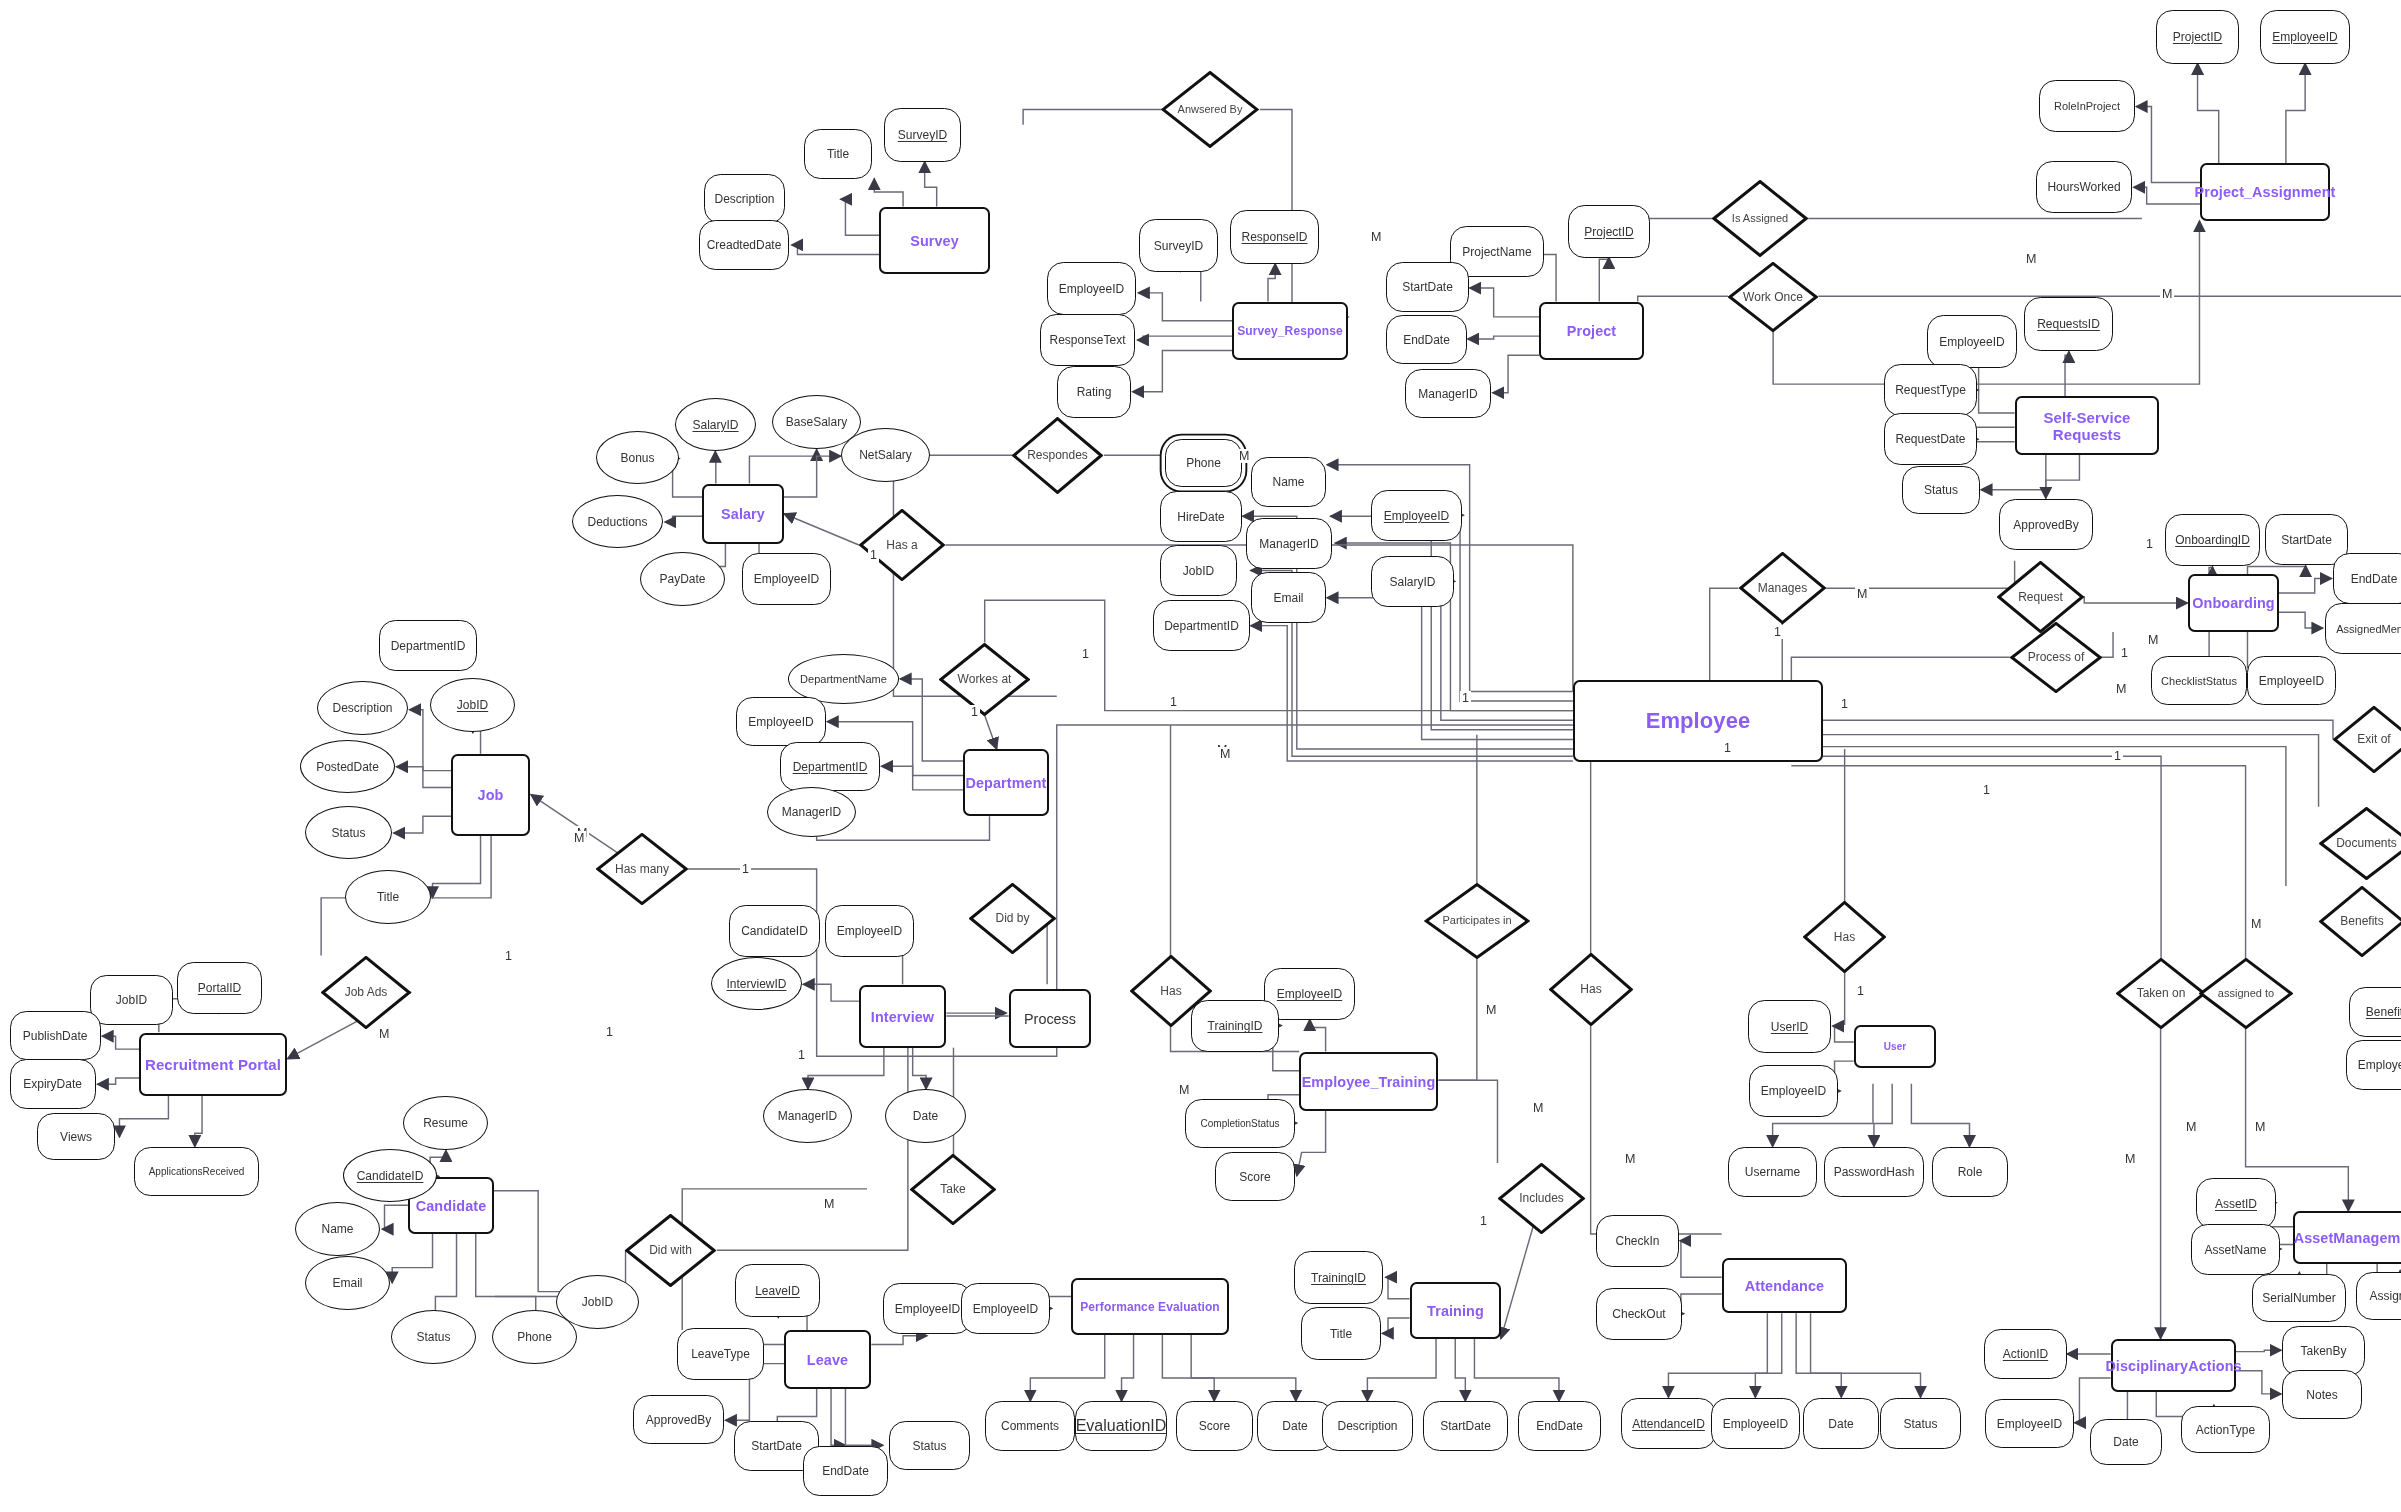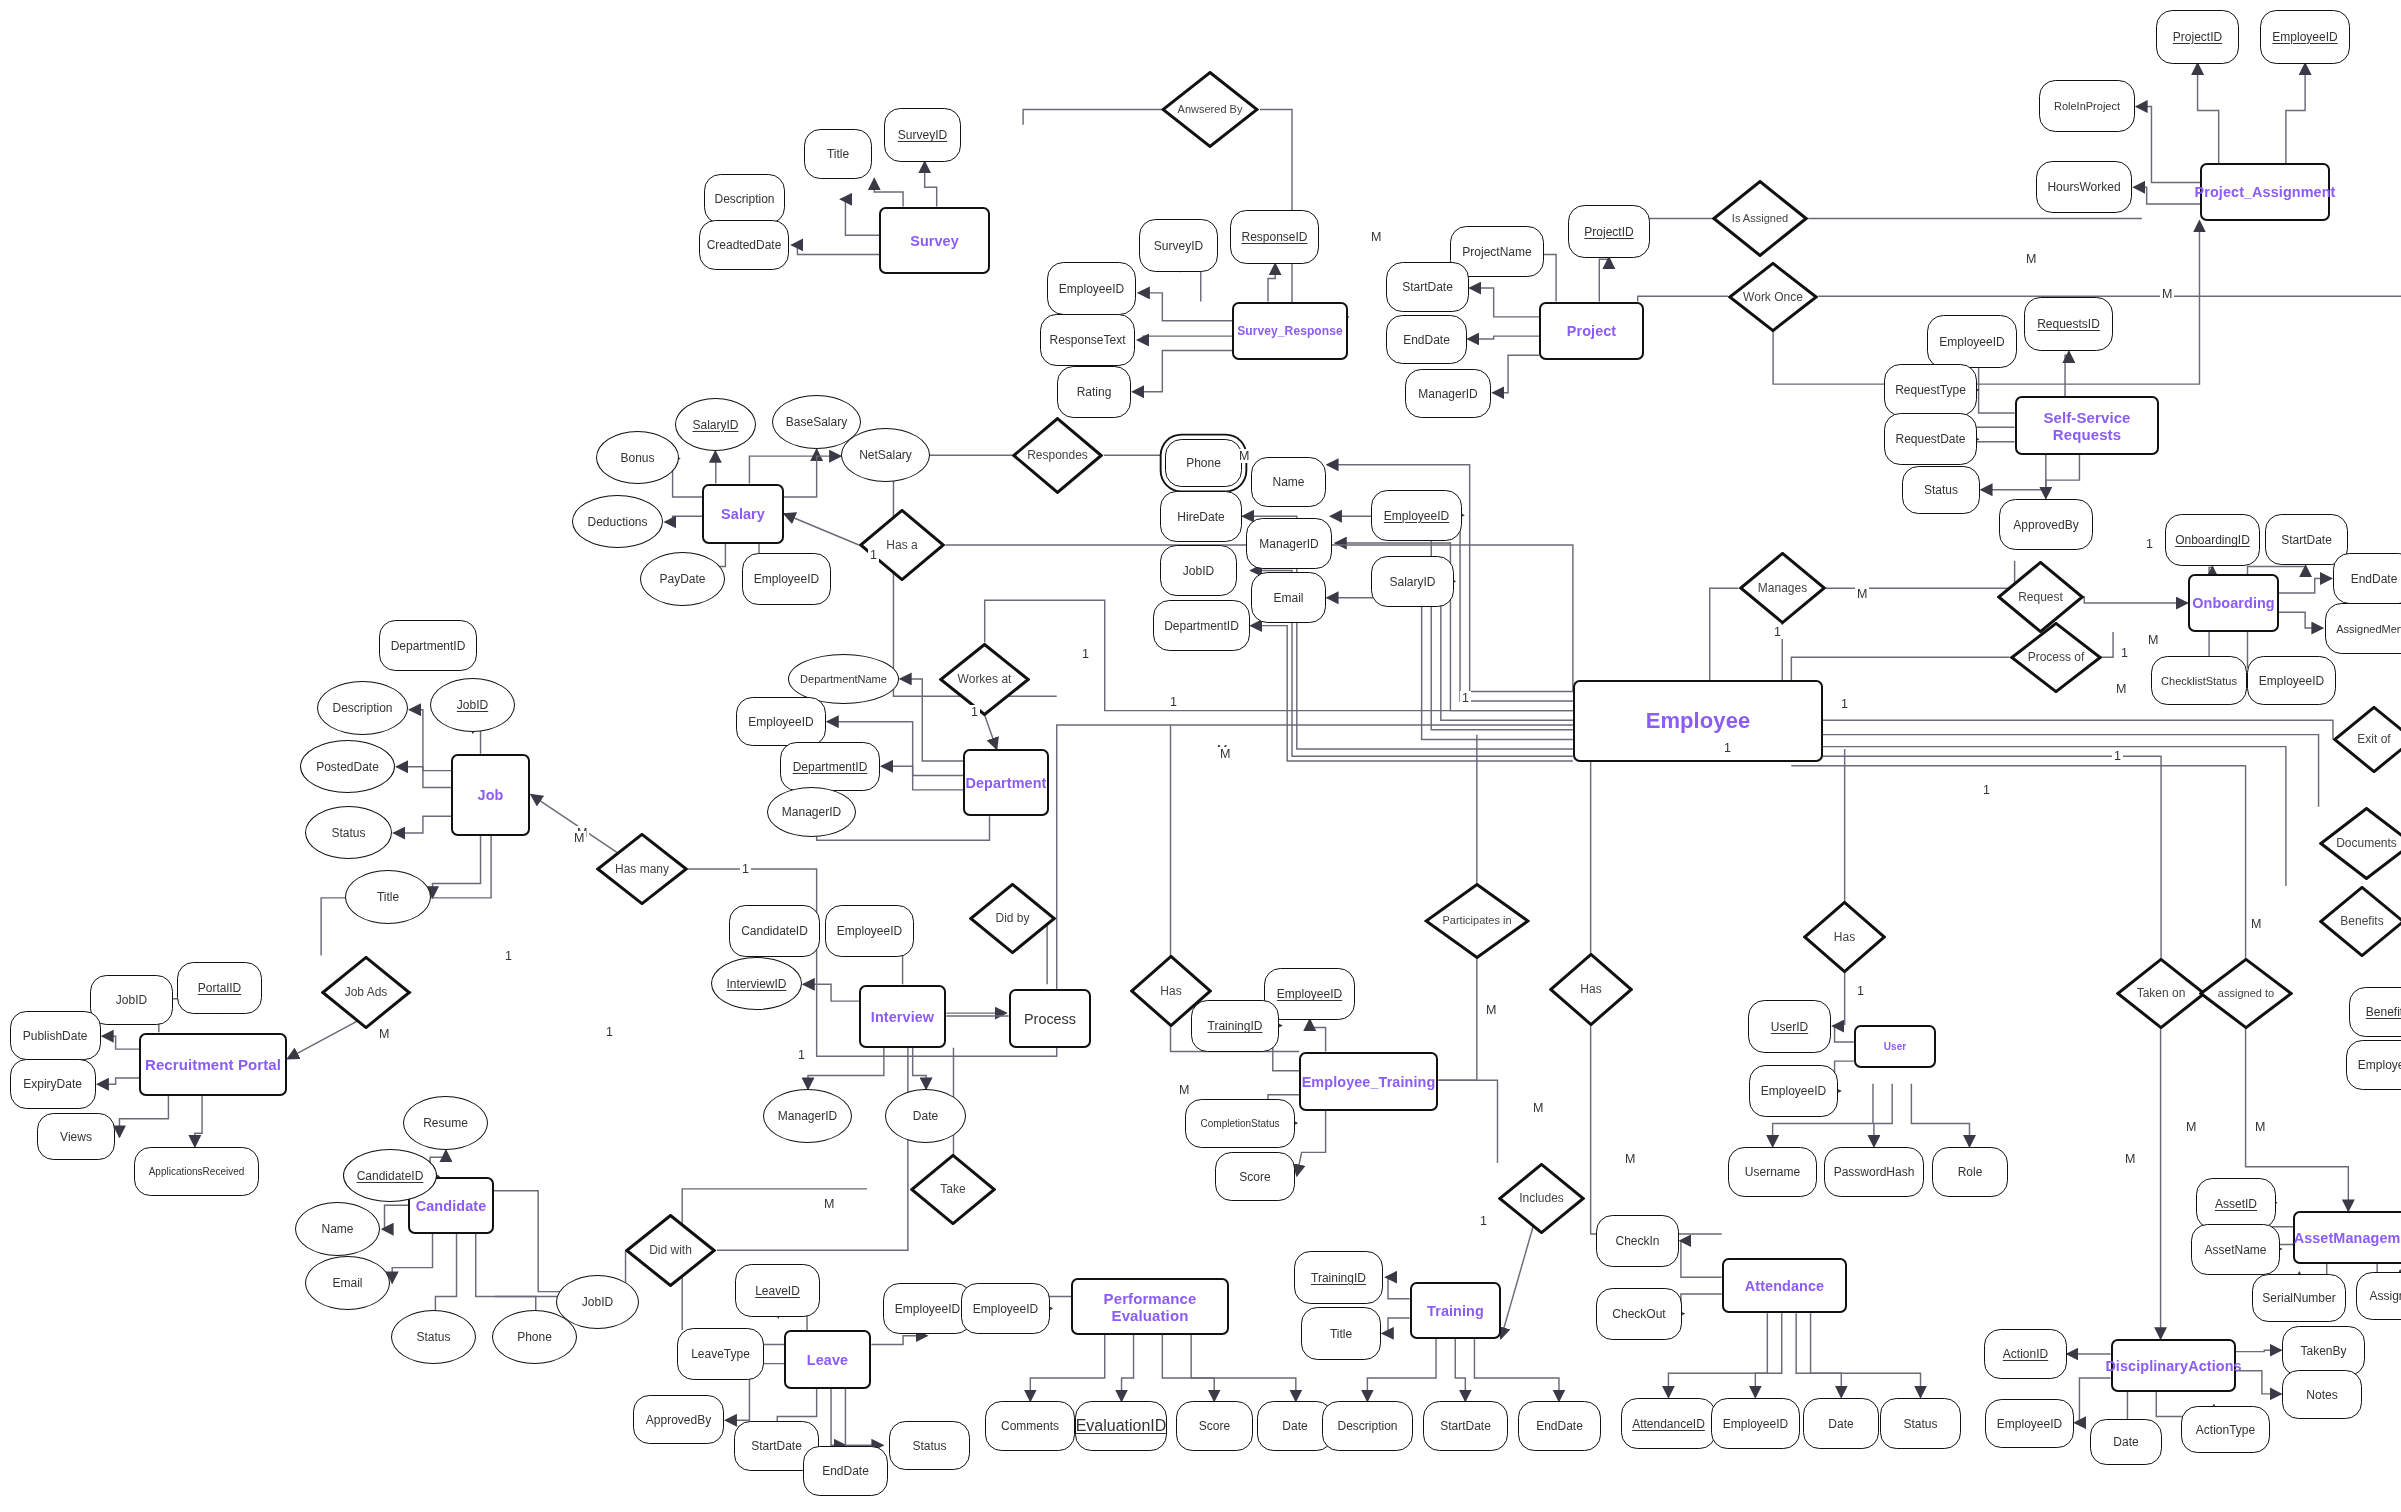--- a/index.html
+++ b/index.html
@@ -274,21 +274,21 @@
       <div class="node entity" style="left: 2293px; top: 1211px; width: 130px; height: 53px; font-size: 14.4px;">AssetManagement</div>
       <div class="node entity" style="left: 2111px; top: 1339px; width: 125px; height: 53px; font-size: 14.4px;">DisciplinaryActions</div>
       <div class="node entity" style="left: 963px; top: 749px; width: 86px; height: 67px; font-size: 14.4px;">Department</div>
       <div class="node entity" style="left: 702px; top: 484px; width: 82px; height: 60px; font-size: 14.4px;">Salary</div>
       <div class="node entity" style="left: 451px; top: 754px; width: 79px; height: 82px; font-size: 14.4px;">Job</div>
       <div class="node entity" style="left: 139px; top: 1033px; width: 148px; height: 63px; font-size: 15px;">Recruitment Portal</div>
       <div class="node entity" style="left: 408px; top: 1177px; width: 86px; height: 57px; font-size: 14.4px;">Candidate</div>
       <div class="node entity" style="left: 859px; top: 985px; width: 87px; height: 63px; font-size: 14.4px;">Interview</div>
       <div class="node plainbox" style="left: 1009px; top: 989px; width: 82px; height: 59px; font-size: 14.4px;">Process</div>
       <div class="node entity" style="left: 784px; top: 1330px; width: 87px; height: 59px; font-size: 14.4px;">Leave</div>
-      <div class="node entity" style="left: 1071px; top: 1278px; width: 158px; height: 57px; font-size: 15px;">Performance Evaluation</div>
+      <div class="node entity" style="left: 1071px; top: 1278px; width: 158px; height: 57px; font-size: 12px;">Performance Evaluation</div>
       <div class="node entity" style="left: 1299px; top: 1052px; width: 139px; height: 59px; font-size: 14.4px;">Employee_Training</div>
       <div class="node entity" style="left: 1410px; top: 1282px; width: 91px; height: 57px; font-size: 14.4px;">Training</div>
       <div class="node entity" style="left: 1722px; top: 1258px; width: 125px; height: 55px; font-size: 14.4px;">Attendance</div>
       <div class="node entity" style="left: 1854px; top: 1025px; width: 82px; height: 43px; font-size: 10px;">User</div>
     </div>
   <div id="attribute-layer">
       <div class="node attrsq" style="left: 804px; top: 129px; width: 68px; height: 50px; font-size: 12px;">
         <span>Title</span>
       </div>
       <div class="node attrsq" style="left: 884px; top: 108px; width: 77px; height: 54px; font-size: 12px;">

